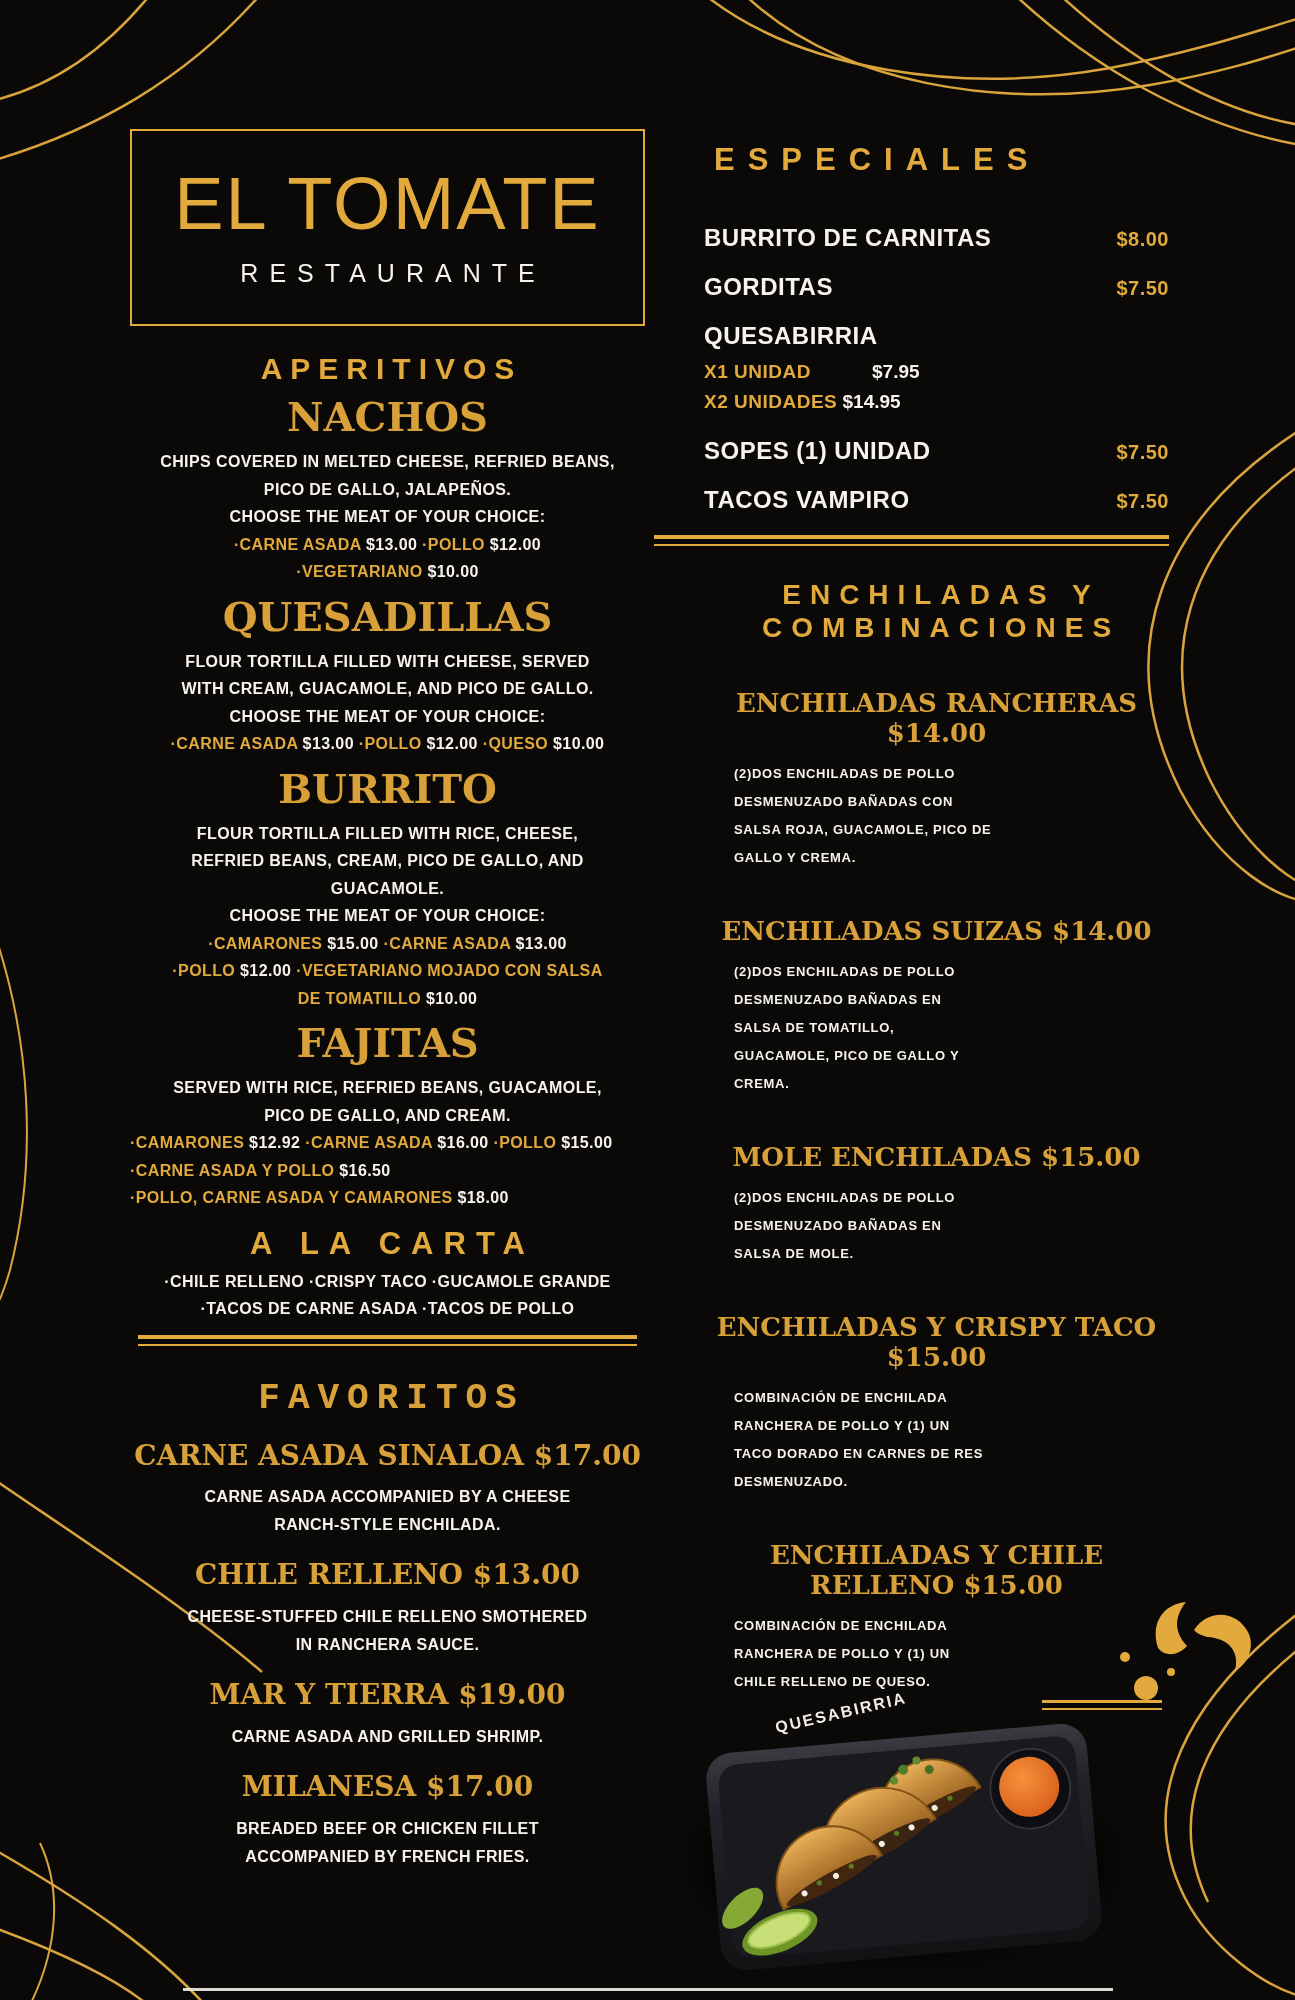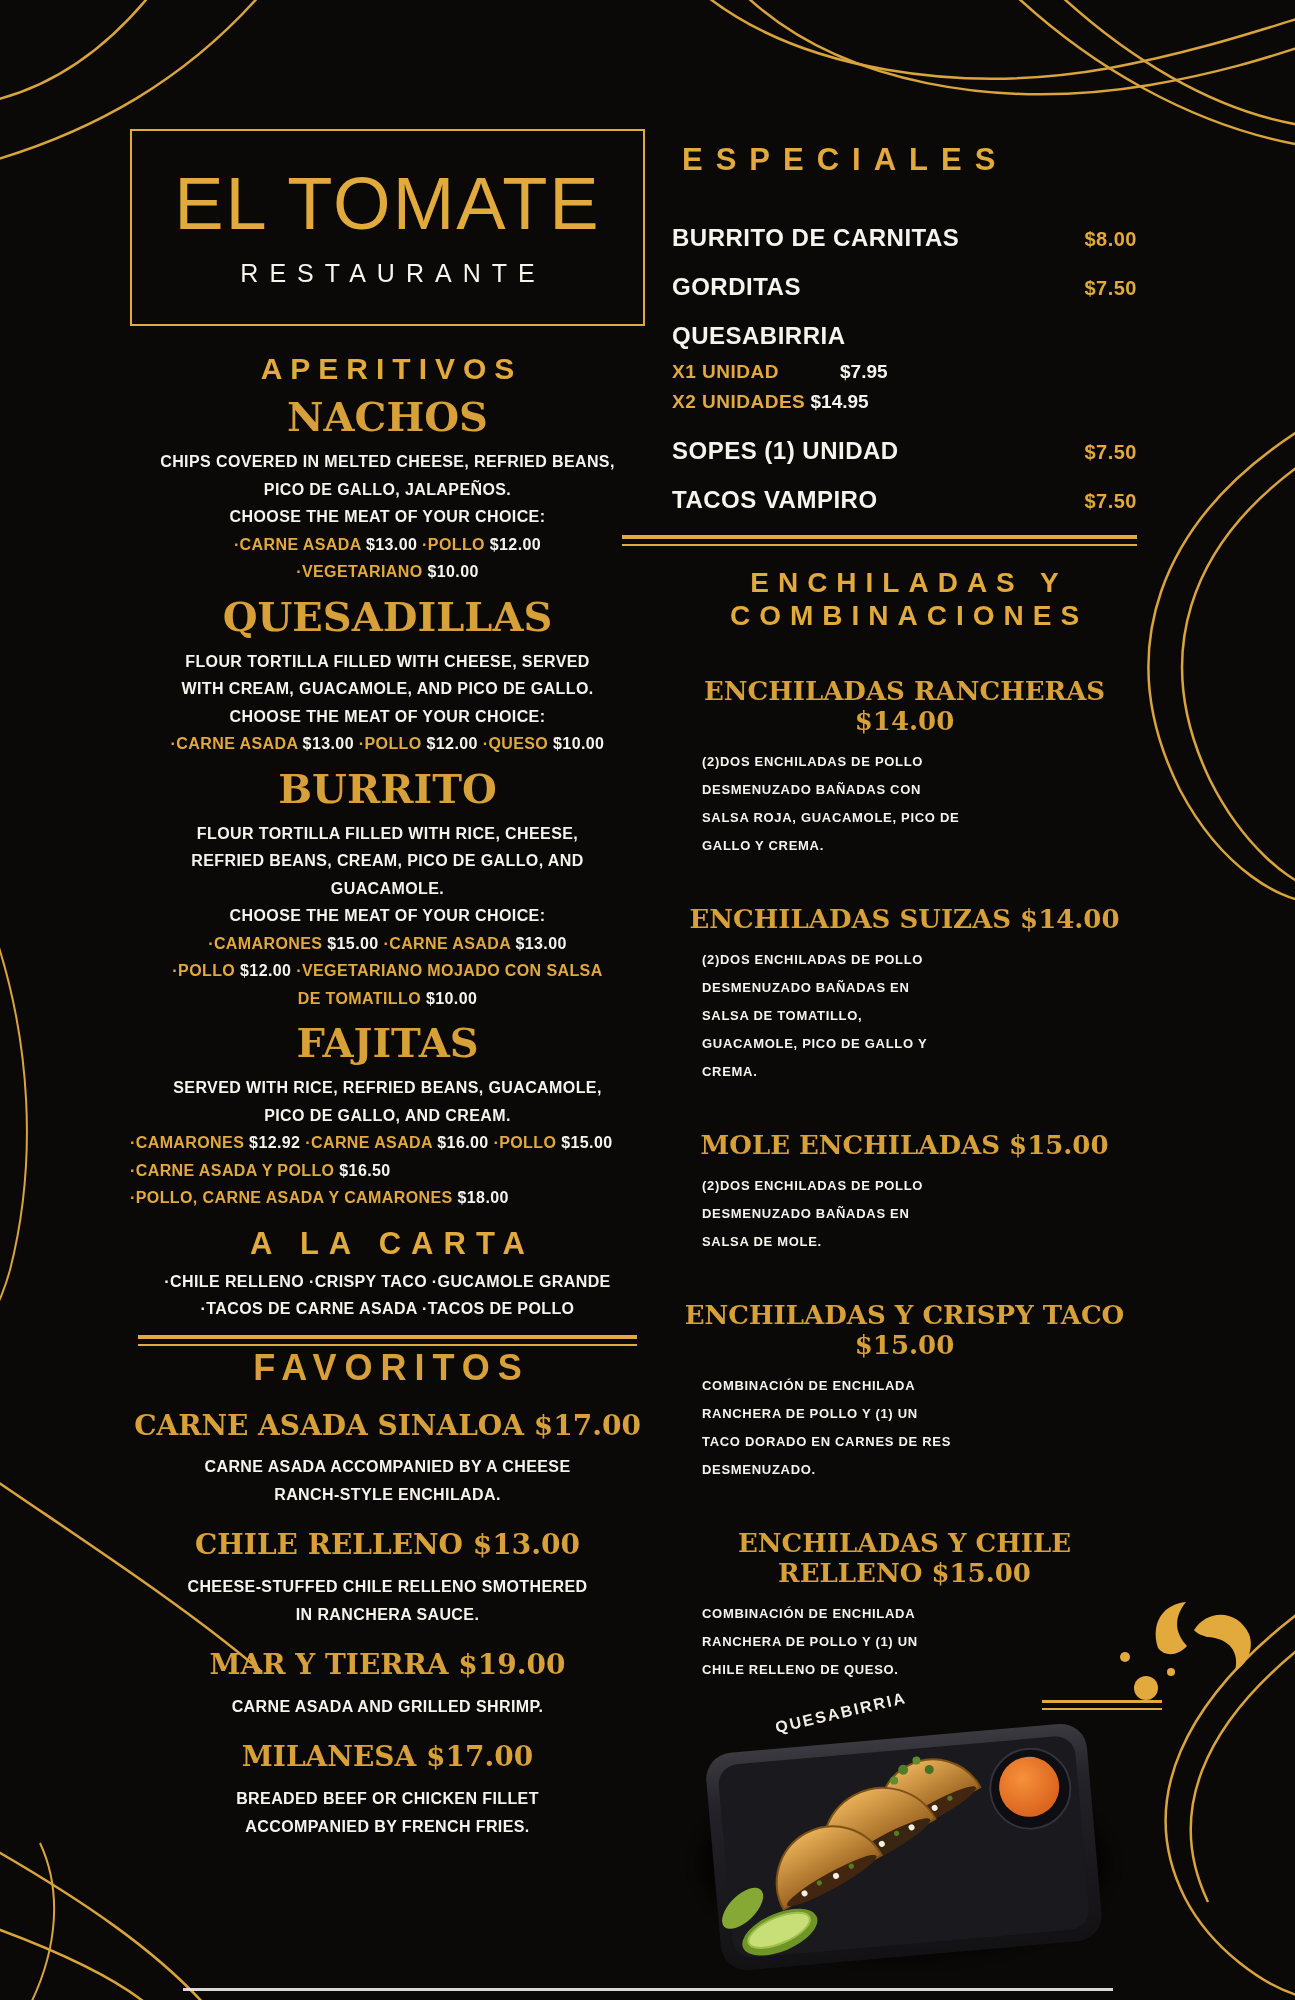--- a/index.html
+++ b/index.html
@@ -23,42 +23,42 @@
   .menu-item .desc{margin-top:10px}
   .desc-line,.opt-line{font-size:16px;line-height:27.5px;font-weight:bold;
                        letter-spacing:.4px;color:var(--white)}
   .opt-line .g{color:var(--gold)}
   .opt-line .w{color:var(--white)}
   .opts.left-align{text-align:left}
   .alacarta-heading{margin-top:14px;font-size:31px;letter-spacing:10px;text-indent:10px}
   #alacarta-lines{margin-top:6px}
   .sep{border-top:4px solid var(--gold);border-bottom:2px solid var(--gold);height:11px;
        width:97%;margin:12px auto 0}
-  .favoritos-heading{font-family:Liberation Sans, sans-serif;font-weight:700;
-       color:var(--serif-gold);font-size:36px;letter-spacing:8px;text-indent:8px;margin-top:1px}
+  .favoritos-heading{font-family:Liberation Mono, monospace;font-weight:700;
+       color:var(--serif-gold);font-size:36px;letter-spacing:8px;text-indent:8px;margin-top:32px}
   .fav-item{margin-top:22px}
   .fav-title{font-family:"DejaVu Serif","Liberation Serif",serif;font-weight:700;
              color:var(--serif-gold);font-size:28px;line-height:1.1}
   .fav-desc{margin-top:12px}
 
   
-  .col-right{position:absolute;left:672px;top:142px;width:465px}
+  .col-right{position:absolute;left:704px;top:142px;width:465px}
   .esp-heading{font-size:31px;font-weight:bold;color:var(--gold);letter-spacing:13px;
                padding-left:10px}
   #especiales-rows{margin-top:46px}
   .esp-row{display:flex;justify-content:space-between;align-items:baseline;margin-bottom:21px}
   .esp-name{font-size:24px;font-weight:bold;color:var(--white);letter-spacing:.5px}
   .esp-price{font-size:20px;font-weight:bold;color:var(--gold);letter-spacing:.5px}
   .esp-subs{margin:-14px 0 20px}
   .sub-line{font-size:19px;font-weight:bold;line-height:30px}
   .sub-label{color:var(--gold);letter-spacing:.5px}
   .sub-label.wide{display:inline-block;min-width:168px}
   .sub-price{color:var(--white)}
   .sep-right{margin-left:-50px;width:515px}
-  .ench-heading{margin-top:20px;text-align:center;color:var(--gold);font-weight:bold;
+  .ench-heading{margin-top:32px;text-align:center;color:var(--gold);font-weight:bold;
                 font-size:28px;letter-spacing:9px;line-height:33px;text-indent:9px}
   #enchiladas-items{margin-top:6px}
   .ench-item{margin-top:44px}
   .ench-title{font-family:"DejaVu Serif","Liberation Serif",serif;font-weight:700;
               color:var(--serif-gold);font-size:26px;line-height:30px;text-align:center}
   .ench-desc{margin-top:12px;padding-left:30px}
   .ench-desc-line{font-size:13px;line-height:28px;font-weight:bold;letter-spacing:.7px;
                   color:var(--white);text-align:left}
 
   

